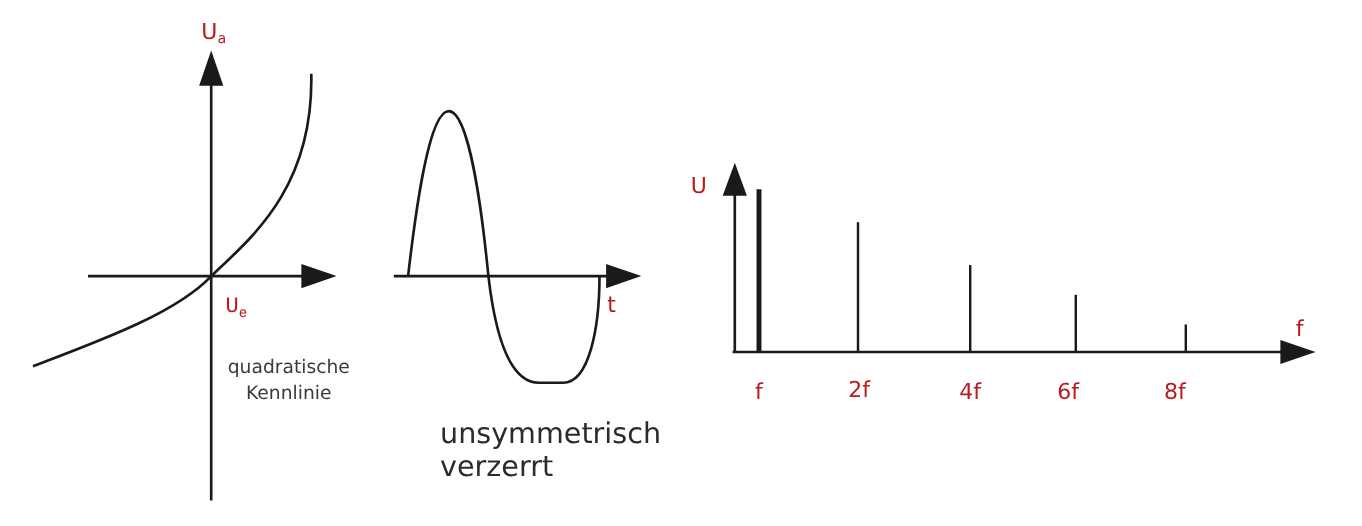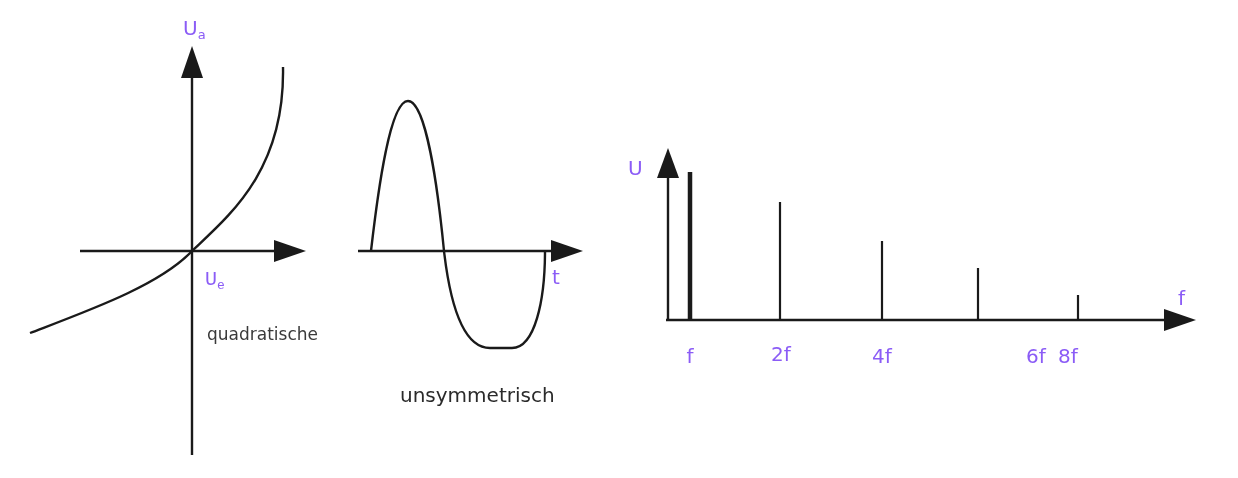--- a/index.html
+++ b/index.html
@@ -2,28 +2,28 @@
 <html><head>
   <meta charset="utf-8">
   <style>
     html, body { margin: 0; padding: 0; background: #ffffff; }
     body { width: 1238px; height: 478px; overflow: hidden; position: relative; }
     .canvas { position: absolute; left: 0; top: 0; width: 1238px; height: 478px; }
     svg { position: absolute; left: 0; top: 0; }
     .label {
       position: absolute;
       font-family: "DejaVu Sans", "Liberation Sans", sans-serif;
-      color: #8b5cf6;
+      color: #b91c1c;
       white-space: nowrap;
       line-height: 1;
     }
     .sub { font-size: 13px; position: relative; top: 4px; }
     .axis-name { font-size: 20px; }
     .caption-small { font-size: 17px; color: #3a3a3a; line-height: 24px; }
-    .caption-large { font-size: 20px; color: #2b2b2b; line-height: 30px; }
+    .caption-large { font-size: 26px; color: #2b2b2b; line-height: 30px; }
     .tick { font-size: 20px; transform: translateX(-50%); }
   </style>
 </head>
 <body>
 
 <div class="canvas">
 
   <svg width="1238" height="478" viewBox="0 0 1238 478">
 
     <g stroke="#1a1a1a" fill="none" stroke-width="2.4">
@@ -54,29 +54,31 @@
   </svg>
 
   <div class="label axis-name" style="left:183px; top:18px;">
     <span>U</span><span class="sub">a</span>
   </div>
   <div class="label axis-name" style="left:205px; top:270px;font-family:Liberation Mono, monospace;">
     <span>U</span><span class="sub">e</span>
   </div>
   <div class="label caption-small" style="left:207px; top:322px;text-align:center;">
     <div>quadratische</div>
+    <div>Kennlinie</div>
   </div>
 
   <div class="label axis-name" style="left:552px; top:267px;">t</div>
   <div class="label caption-large" style="left:400px; top:380px;">
     <div>unsymmetrisch</div>
+    <div>verzerrt</div>
   </div>
 
   <div class="label axis-name" style="left:628px; top:158px;">U</div>
   <div class="label axis-name" style="left:1178px; top:288px;">f</div>
 
   <div class="label tick" style="left:690px; top:346px;">f</div>
   <div class="label tick" style="left:781px; top:344px;">2f</div>
   <div class="label tick" style="left:882px; top:346px;">4f</div>
-  <div class="label tick" style="left:1036px; top:346px;text-align:center;">6f</div>
+  <div class="label tick" style="left:971px; top:346px;text-align:center;">6f</div>
   <div class="label tick" style="left:1068px; top:346px;">8f</div>
 
 </div>
 
 </body></html>

